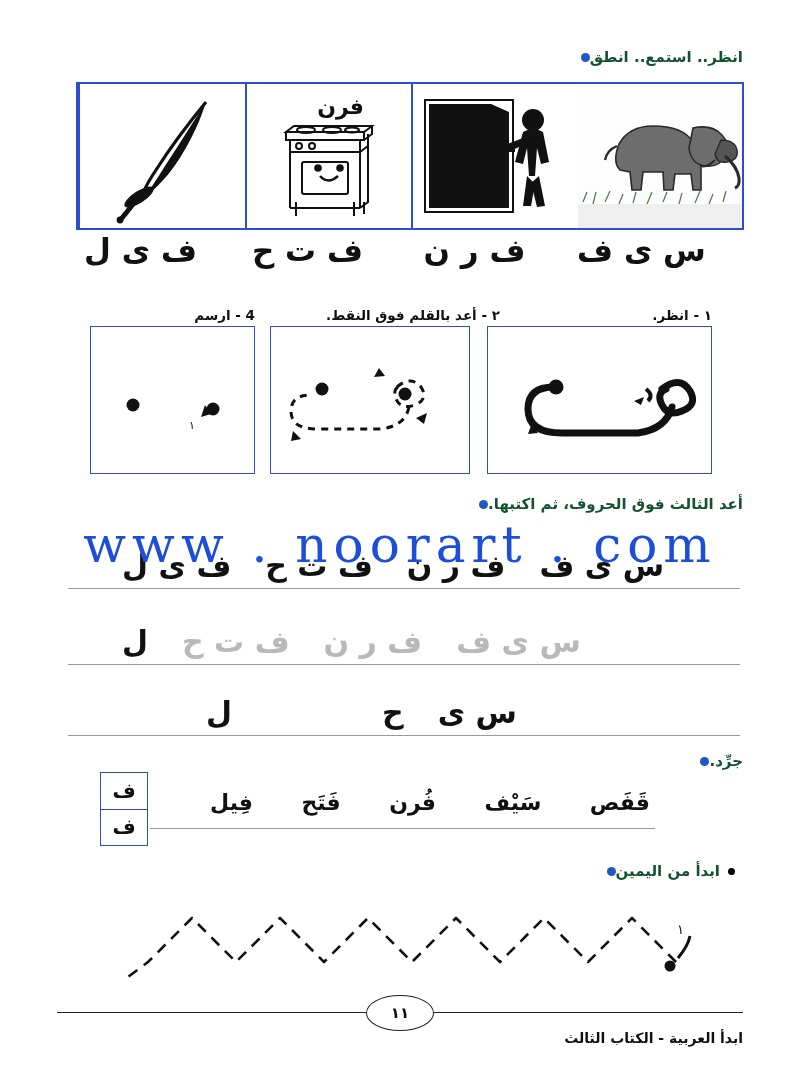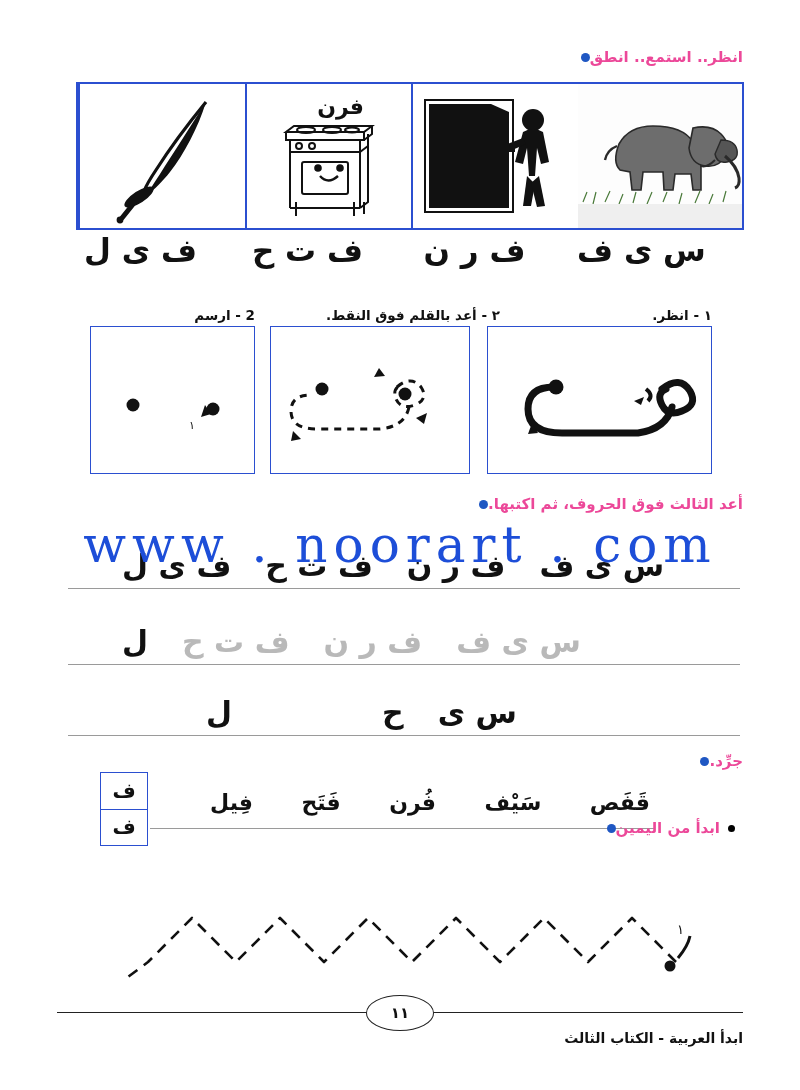--- a/index.html
+++ b/index.html
@@ -35,21 +35,21 @@
   .bullet.small {
     width: 7px; height: 7px; background: #000;
   }
   .instr {
     position: absolute;
     display: flex;
     align-items: center;
     justify-content: flex-start;
     font-size: 15px;
     font-weight: bold;
-    color: #ec4899;
+    color: #14532d;
     direction: rtl;
     white-space: nowrap;
   }
   .instr .txt { font-family: "DejaVu Sans", sans-serif; }
 
   
   .picstrip {
     position: absolute;
     left: 57px;
     top: 82px;
@@ -303,21 +303,21 @@
 
   <div class="letters-row">
     <div class="letters-cell">ف ى ل</div>
     <div class="letters-cell">ف ت ح</div>
     <div class="letters-cell">ف ر ن</div>
     <div class="letters-cell">س ى ف</div>
   </div>
 
   <div class="tracelabel" style="right:88px; top:307px;">١ - انظر.</div>
   <div class="tracelabel" style="right:300px; top:307px;">٢ - أعد بالقلم فوق النقط.</div>
-  <div class="tracelabel" style="right:545px; top:307px;">2 - ارسم</div>
+  <div class="tracelabel" style="right:545px; top:307px;">4 - ارسم</div>
 
   <div class="tracebox" style="right:88px; top:326px; width:225px; height:148px;">
     <svg viewBox="0 0 225 148" width="225" height="148">
       <path d="M176 62 q18 -14 28 2 q8 14 -8 20 q-14 6 -20 -6 q-6 -12 4 -16" fill="none" stroke="#111" stroke-width="7" stroke-linecap="round"></path>
       <path d="M186 80 q-6 22 -34 26 l-76 0 q-34 0 -34 -24 0 -22 26 -22" fill="none" stroke="#111" stroke-width="7" stroke-linecap="round"></path>
       <circle cx="70" cy="60" r="7.5" fill="#111"></circle>
       <path d="M160 62 q8 6 2 12" fill="none" stroke="#111" stroke-width="4"></path>
       <path d="M148 74 l10 -4 -3 8 Z" fill="#111"></path>
       <path d="M46 96 l6 10 -10 1 Z" fill="#111"></path>
     </svg>
@@ -387,21 +387,21 @@
     <span>فُرن</span>
     <span>سَيْف</span>
     <span>قَفَص</span>
   </div>
 
   <div class="wordbox">
     <div>ف</div>
     <div>ف</div>
   </div>
 
-  <div class="instr" style="right:57px; top:819px;">
+  <div class="instr" style="right:57px; top:862px;">
     <span class="bullet small" style="margin-left:8px;margin-right:8px;"></span>
     <span class="txt">ابدأ من اليمين</span>
     <span class="bullet"></span>
   </div>
 
   <div style="position:absolute; left:80px; top:900px; width:640px; height:90px;">
     <svg viewBox="0 0 640 90" width="640" height="90">
       <polyline points="596,62 552,18 508,62 464,18 420,62 376,18 332,62 288,18 244,62 200,18 156,62 112,18 68,62 44,80" fill="none" stroke="#111" stroke-width="2.6" stroke-dasharray="11 8" stroke-linejoin="round"></polyline>
       <circle cx="590" cy="66" r="5.5" fill="#111"></circle>
       <path d="M598 58 q10 -12 12 -22" stroke="#111" stroke-width="3" fill="none"></path>

